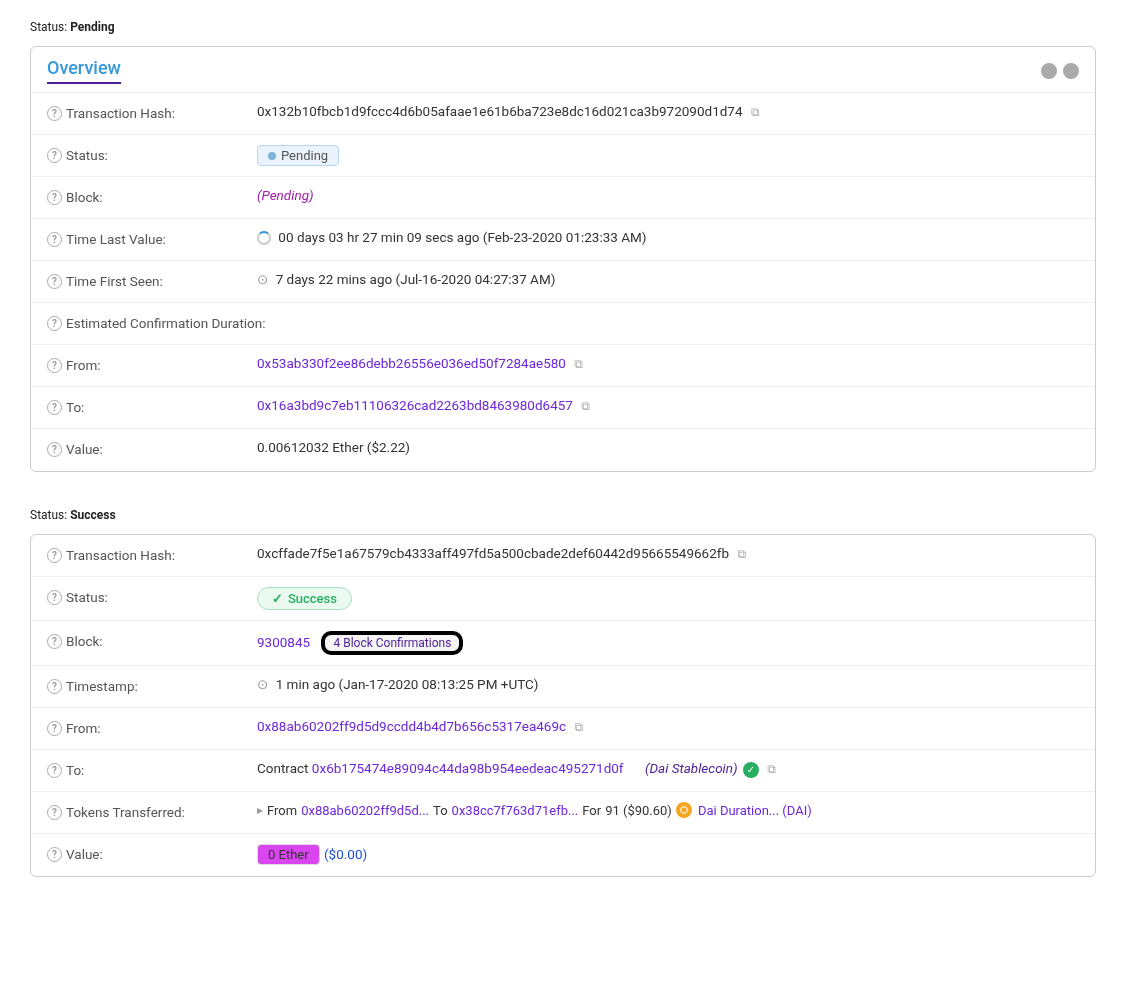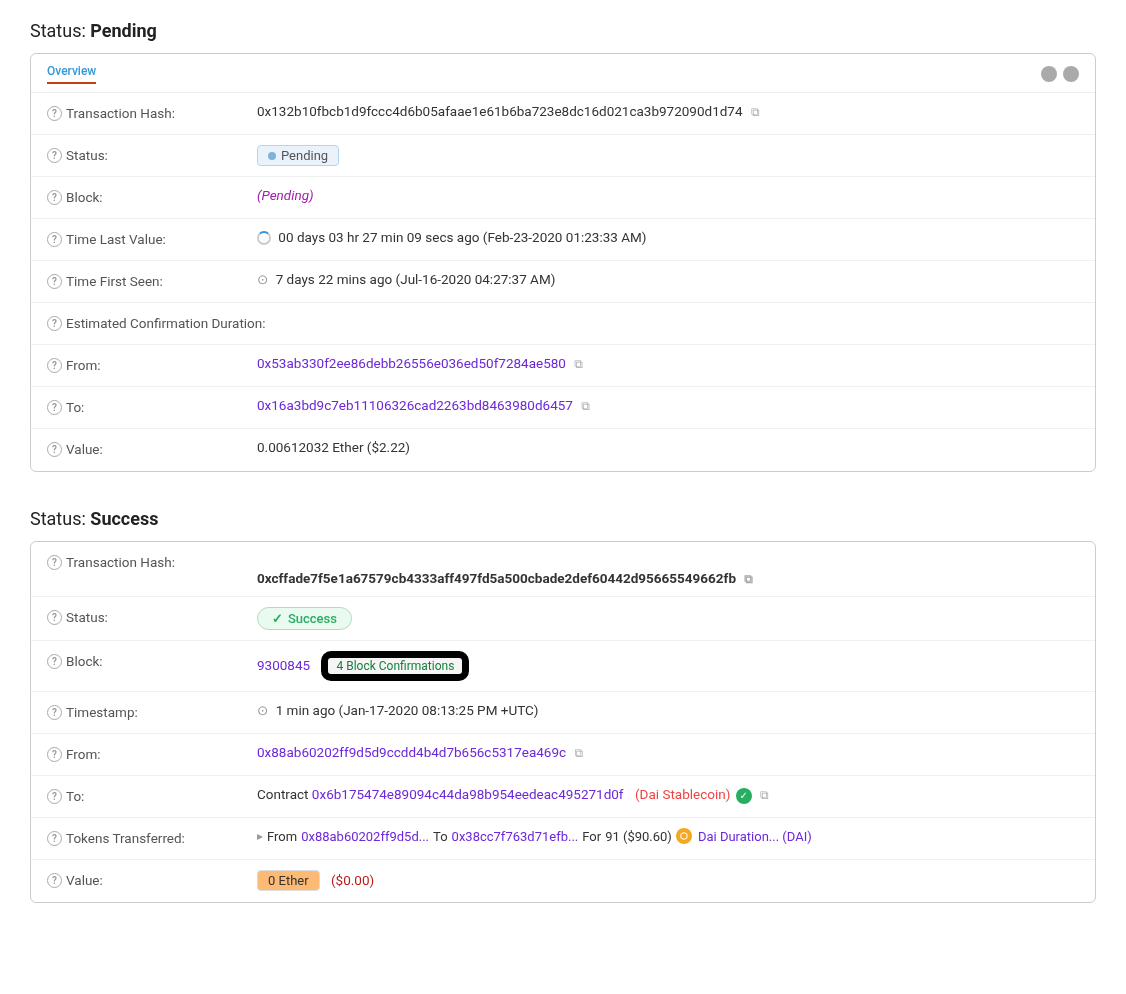--- a/index.html
+++ b/index.html
@@ -4,21 +4,21 @@
   <style>
     * { box-sizing: border-box; margin: 0; padding: 0; }
     body {
       font-family: -apple-system, BlinkMacSystemFont, 'Segoe UI', Roboto, sans-serif;
       background: #fff;
       color: #333;
       font-size: 14px;
       padding: 20px 30px;
     }
     .section-title {
-      font-size: 18px;
+      font-size: 12px;
       font-weight: 400;
       margin-bottom: 12px;
       color: #222;
     }
     .section-title strong {
       font-weight: 700;
     }
     .card {
       border: 1px solid #ccc;
       border-radius: 6px;
@@ -27,23 +27,23 @@
     }
     .card-header {
       display: flex;
       align-items: center;
       justify-content: space-between;
       padding: 10px 16px 8px;
       border-bottom: 1px solid #eee;
     }
     .tab-label {
       color: #3498db;
-      font-size: 12px;
+      font-size: 18px;
       font-weight: 500;
-      border-bottom: 2px solid #c2410c;
+      border-bottom: 2px solid #4c1d95;
       padding-bottom: 4px;
     }
     .header-dots {
       display: flex;
       gap: 6px;
     }
     .dot {
       width: 16px;
       height: 16px;
       border-radius: 50%;
@@ -138,21 +138,21 @@
     .pending-italic {
       color: #a21caf;
       font-style: italic;
     }
     .value-box {
       display: inline-block;
       border: 1px solid #ddd;
       border-radius: 4px;
       padding: 2px 10px;
       font-size: 13px;
-      background: #fdba74;
+      background: #d946ef;
       color: #333;
     }
     .info-note {
       font-size: 12px;
       color: #666;
       margin-top: 3px;
     }
     .info-note .info-dot {
       display: inline-flex;
       align-items: center;
@@ -178,25 +178,25 @@
       vertical-align: middle;
     }
     @keyframes spin {
       to { transform: rotate(360deg); }
     }
     .confirm-badge {
       display: inline-flex;
       align-items: center;
       gap: 4px;
       background: #f5f5f5;
-      border: 7px solid #000000;
+      border: 4px solid #000000;
       border-radius: 10px;
       padding: 1px 8px;
       font-size: 12px;
-      color: #15803d;
+      color: #4c1d95;
       margin-left: 8px;
     }
     .token-row {
       display: flex;
       align-items: center;
       flex-wrap: wrap;
       gap: 4px;
       font-size: 13px;
     }
     .arrow-icon {
@@ -342,21 +342,21 @@
   <span>Status:</span> <strong>Success</strong>
 </h2>
 
 <div class="card">
 
   <div class="table-row">
     <div class="row-label">
       <span class="q-icon">?</span>
       <span>Transaction Hash:</span>
     </div>
-    <div class="row-value" style="font-weight:700;margin-top:18px;">
+    <div class="row-value" style="font-weight:400;">
       <span>0xcffade7f5e1a67579cb4333aff497fd5a500cbade2def60442d95665549662fb</span>
       <span class="copy-icon">⧉</span>
     </div>
   </div>
 
   <div class="table-row">
     <div class="row-label">
       <span class="q-icon">?</span>
       <span>Status:</span>
     </div>
@@ -400,21 +400,21 @@
 
   <div class="table-row">
     <div class="row-label">
       <span class="q-icon">?</span>
       <span>To:</span>
     </div>
     <div class="row-value">
       <span>Contract</span>
       <span> </span>
       <a class="link-blue">0x6b175474e89094c44da98b954eedeac495271d0f</a>
-      <span style="color:#ef4444;margin-left:8px;">(Dai Stablecoin)</span>
+      <span style="color:#4c1d95;margin-left:18px;font-style:italic;">(Dai Stablecoin)</span>
       <span class="verified-icon">✓</span>
       <span class="copy-icon">⧉</span>
     </div>
   </div>
 
   <div class="table-row">
     <div class="row-label">
       <span class="q-icon">?</span>
       <span>Tokens Transferred:</span>
     </div>
@@ -433,16 +433,16 @@
     </div>
   </div>
 
   <div class="table-row">
     <div class="row-label">
       <span class="q-icon">?</span>
       <span>Value:</span>
     </div>
     <div class="row-value">
       <span class="value-box">0 Ether</span>
-      <span style="margin-left:8px;color:#b91c1c;">($0.00)</span>
+      <span style="margin-left:1px;color:#1d4ed8;">($0.00)</span>
     </div>
   </div>
 </div>
 
 </body></html>

